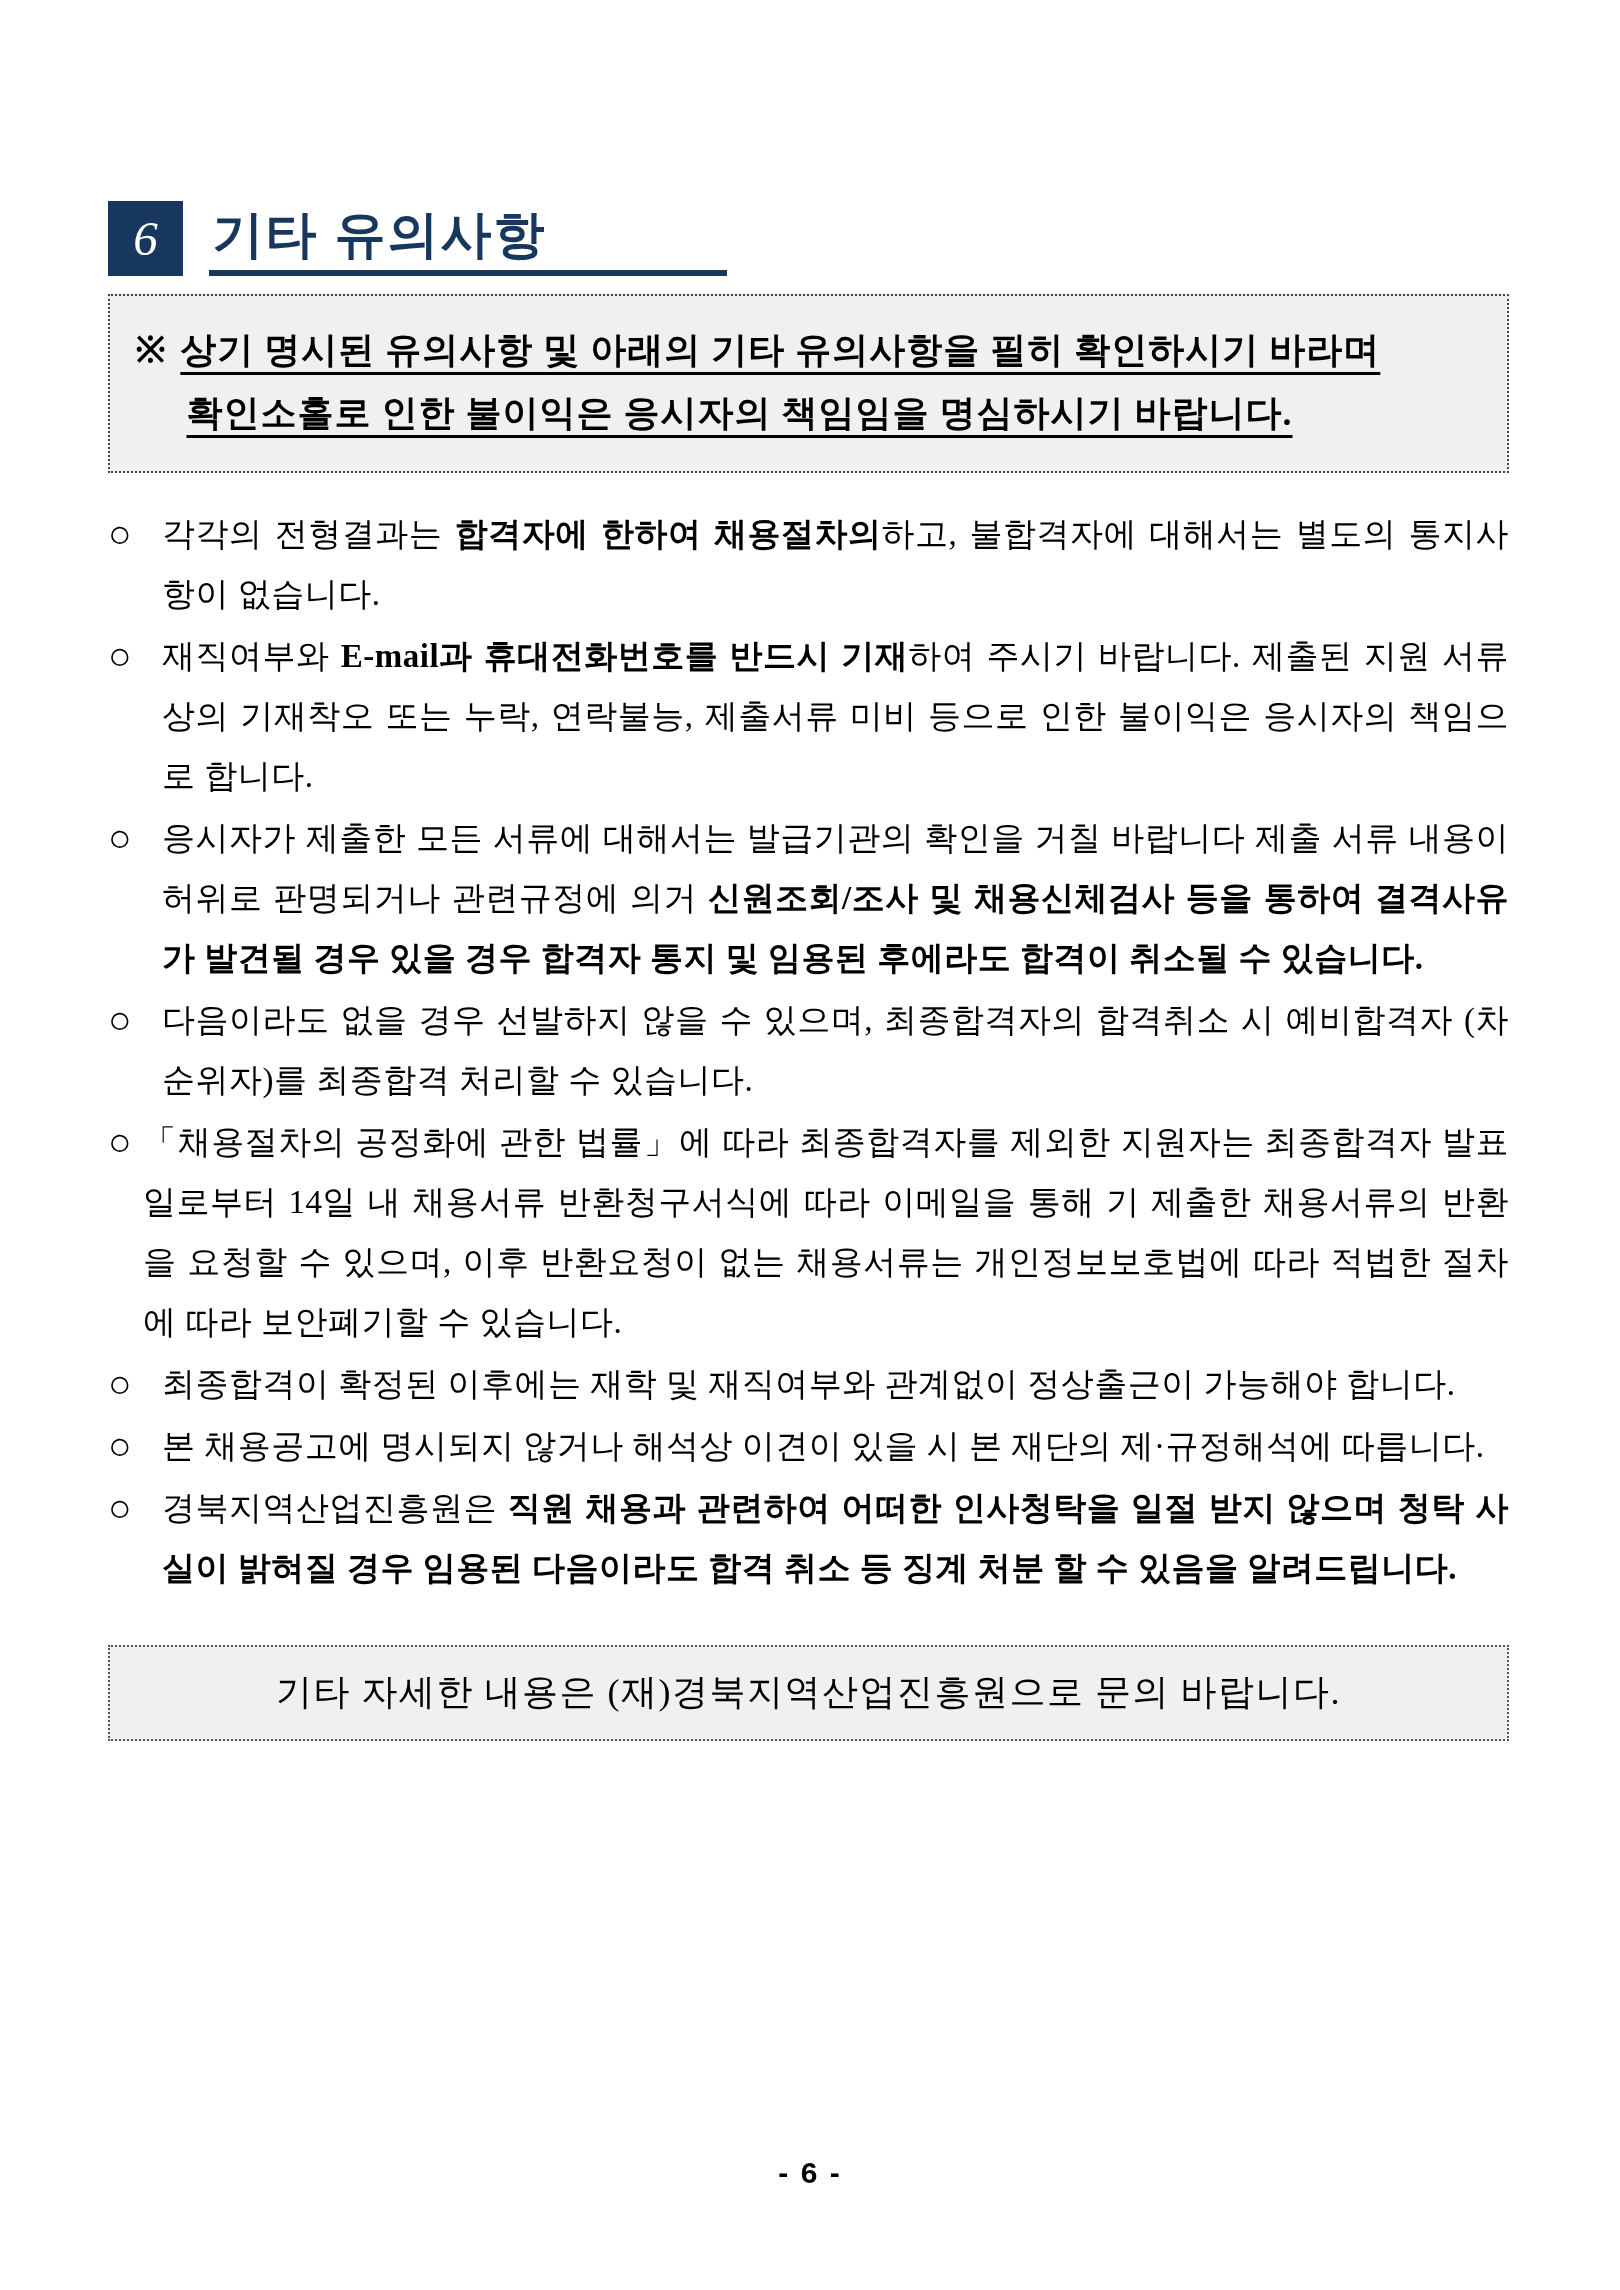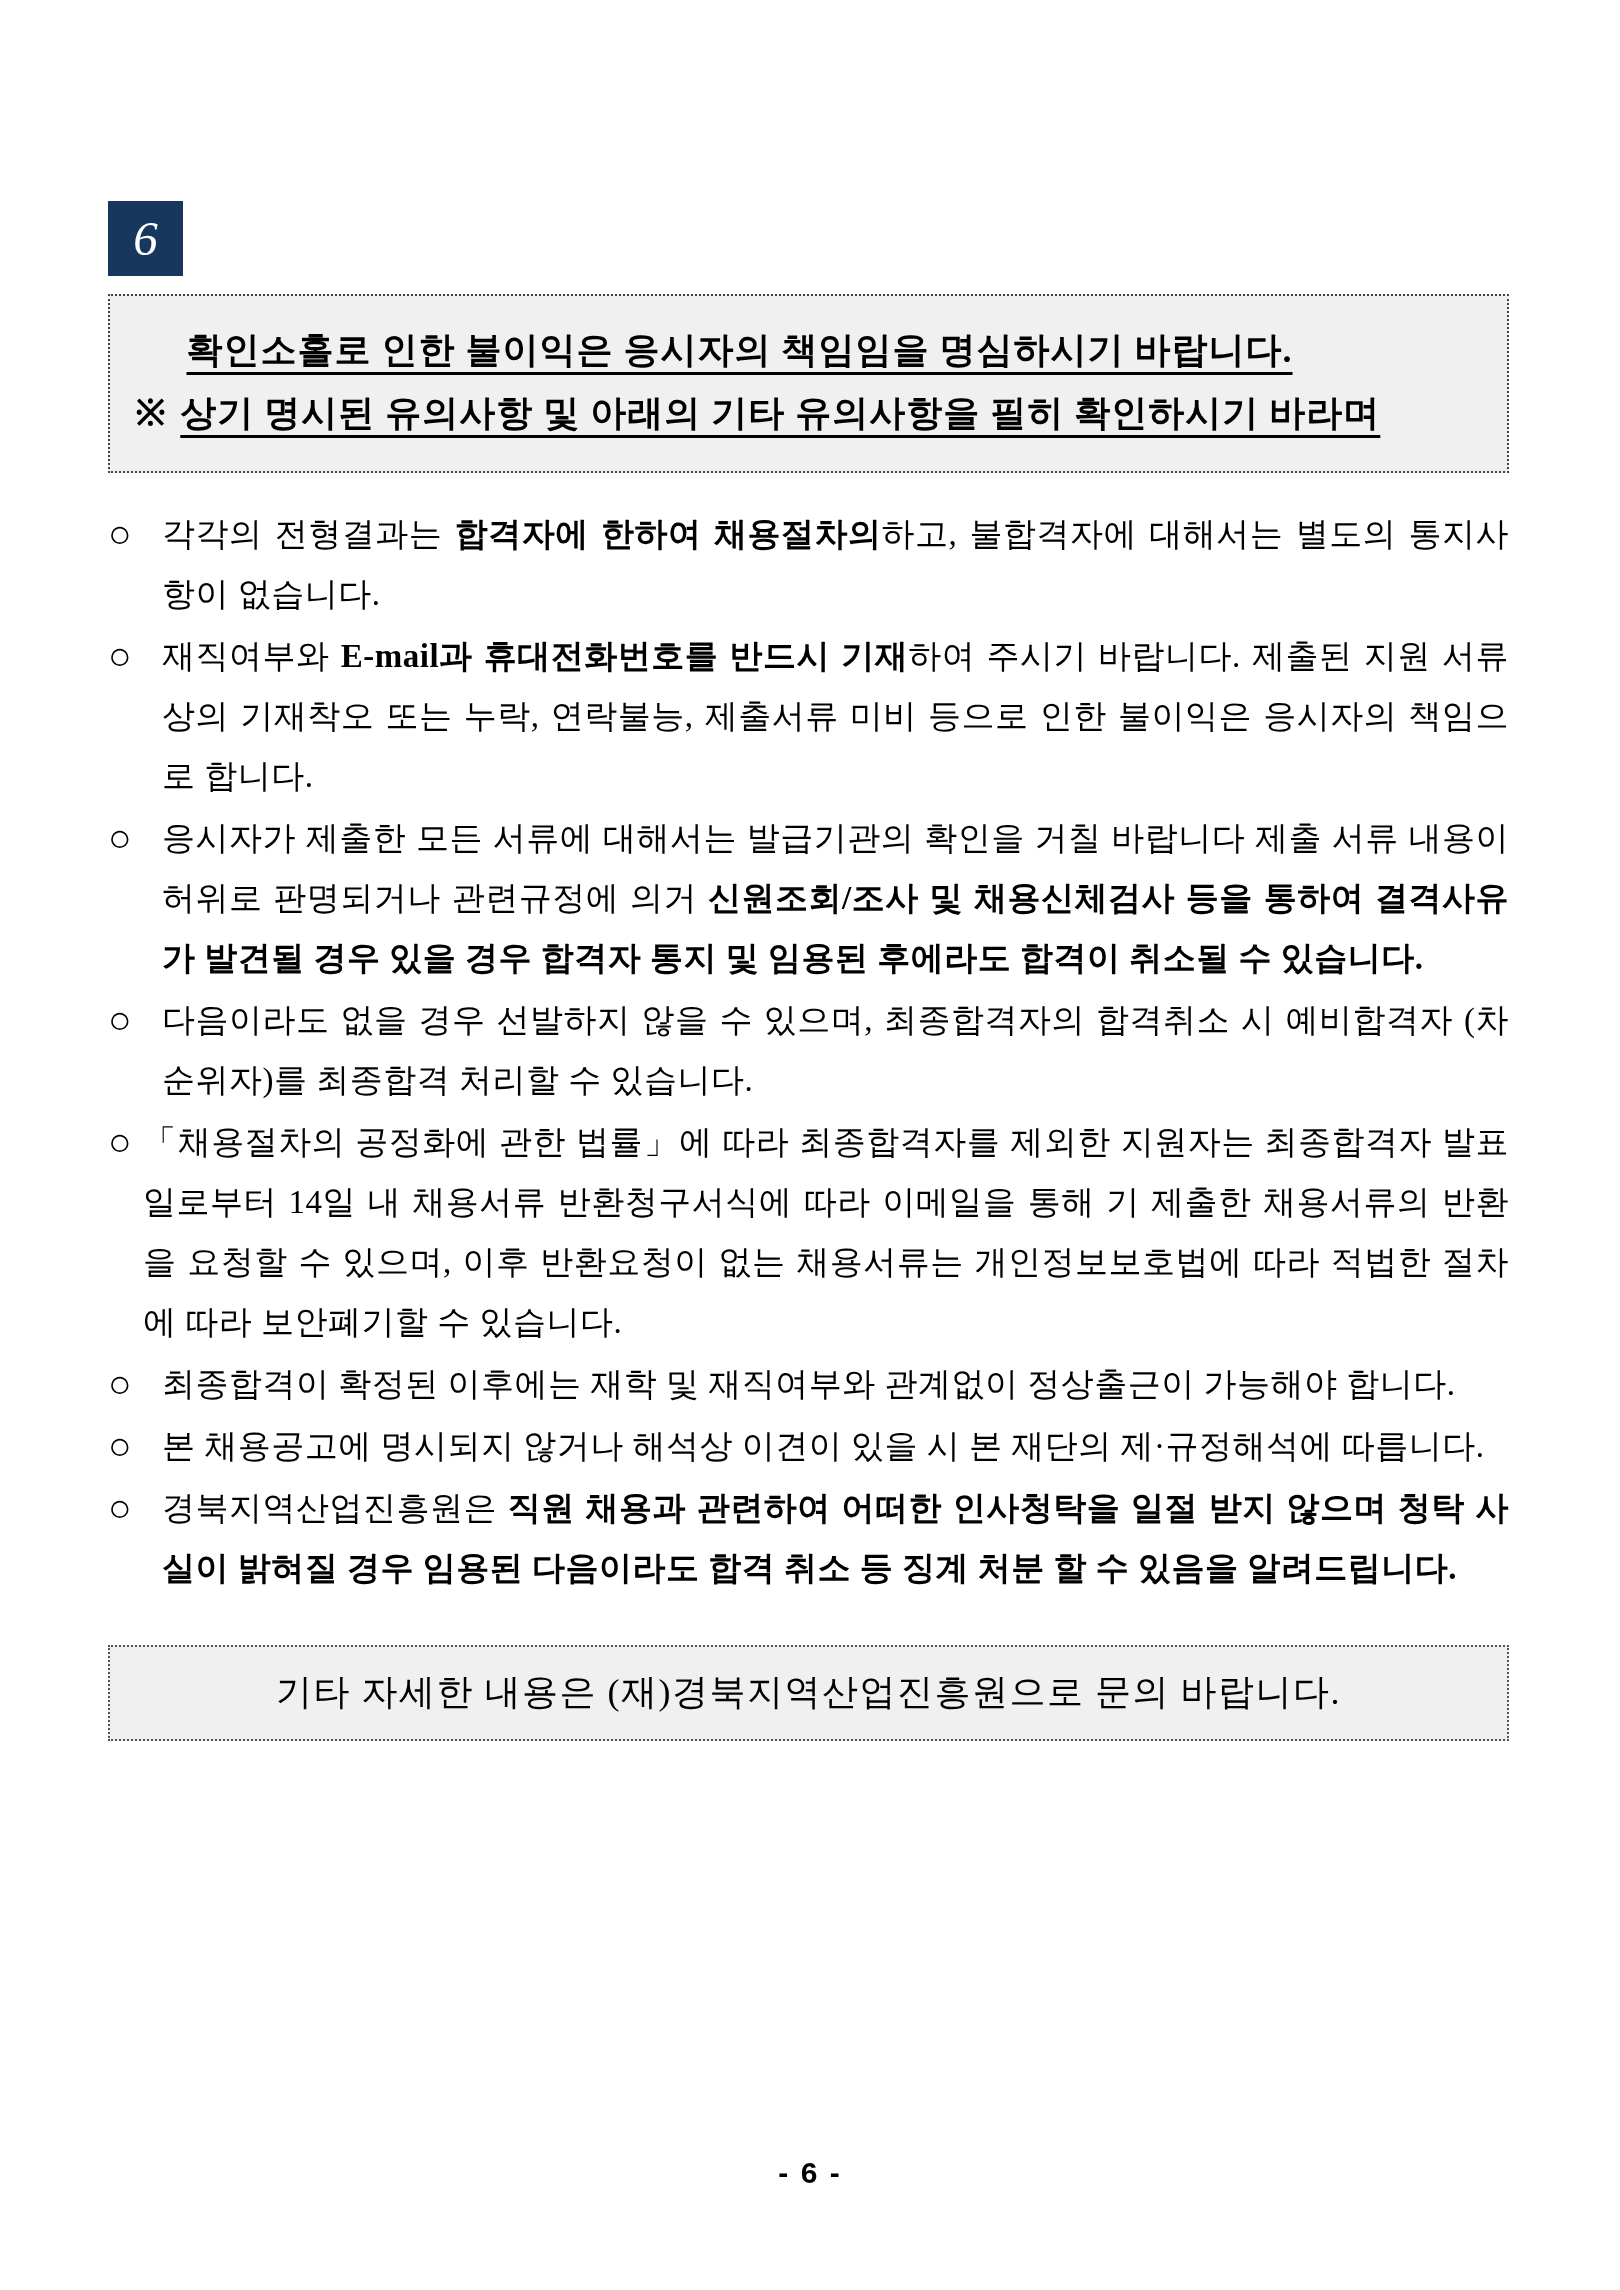--- a/index.html
+++ b/index.html
@@ -75,28 +75,31 @@
     font-family:"Liberation Sans", sans-serif; letter-spacing:2px;
   }
 </style>
 </head>
 <body>
 
 <div class="page">
 
   <div class="section-header">
     <div class="num-box">6</div>
+    <div class="title-block">
+      <span class="title">기타 유의사항</span>
+    </div>
   </div>
 
   <div class="notice-box">
+    <div class="notice-line">
+      <span class="nmark">※</span><span class="u">상기 명시된 유의사항 및 아래의 기타 유의사항을 필히 확인하시기 바라며</span>
+    </div>
     <div class="notice-line line2">
       <span class="u">확인소홀로 인한 불이익은 응시자의 책임임을 명심하시기 바랍니다.</span>
-    </div>
-    <div class="notice-line">
-      <span class="nmark">※</span><span class="u">상기 명시된 유의사항 및 아래의 기타 유의사항을 필히 확인하시기 바라며</span>
     </div>
   </div>
 
   <div class="bullets">
       <div class="bullet">
         <span class="marker">○</span>
         <span class="btext"><span>각각의 전형결과는 </span><span class="b">합격자에 한하여 채용절차의</span><span>하고, 불합격자에 대해서는 별도의 통지사항이 없습니다.</span></span>
       </div>
       <div class="bullet">
         <span class="marker">○</span>

